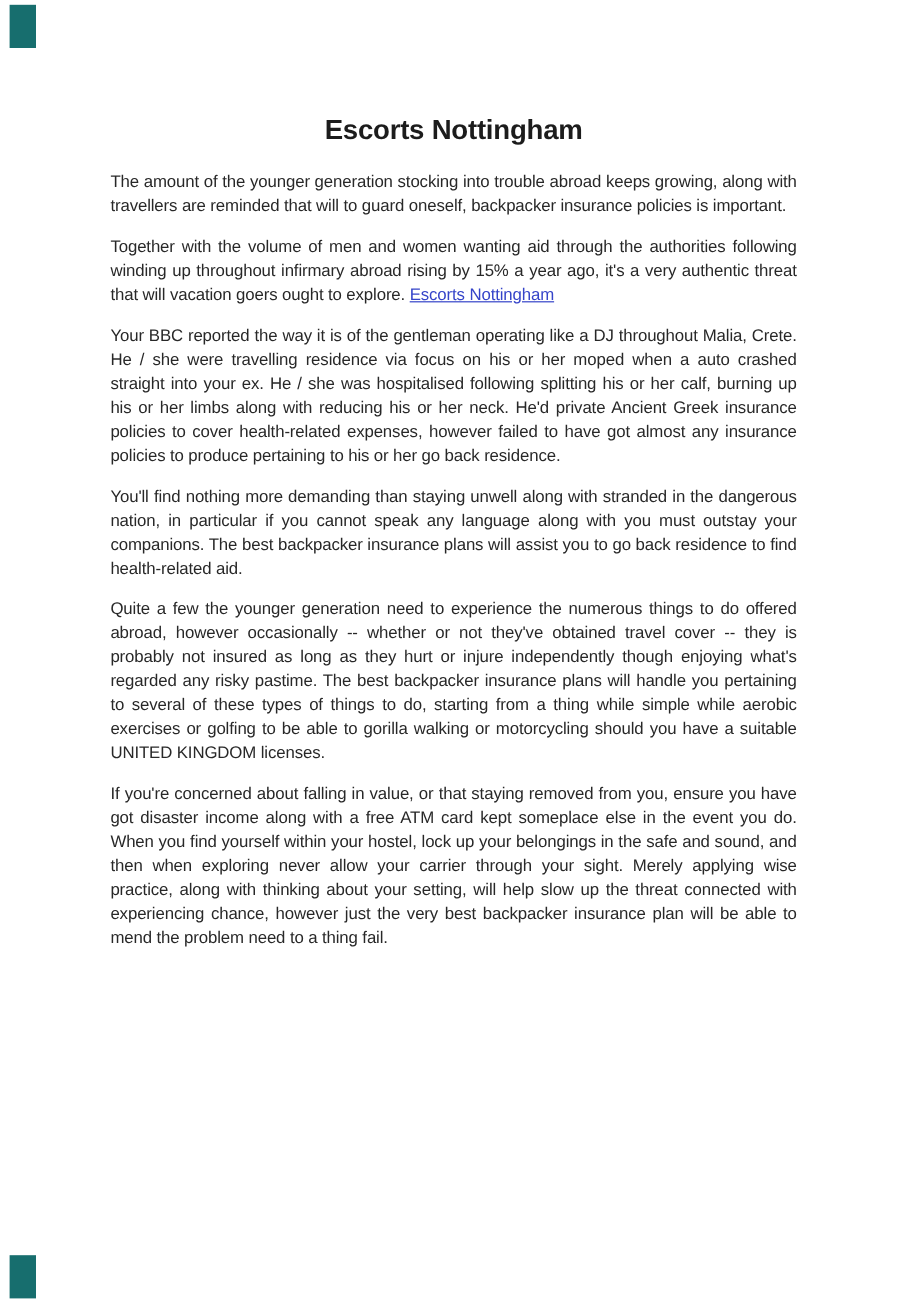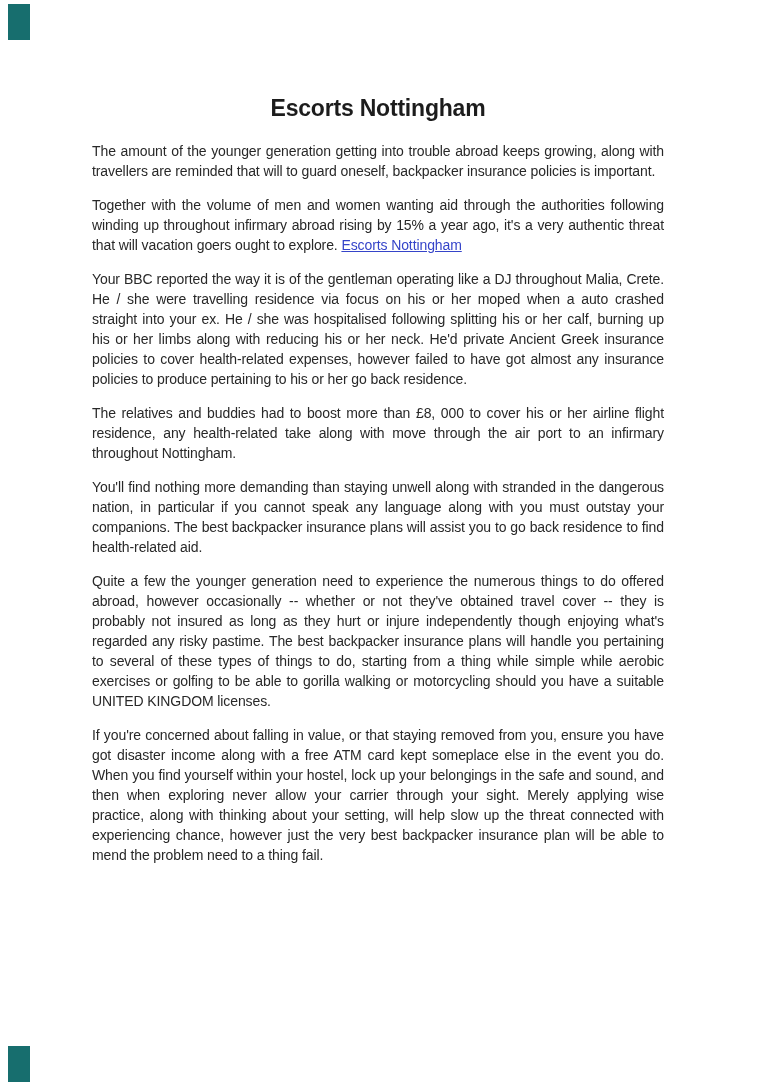--- a/index.html
+++ b/index.html
@@ -63,27 +63,26 @@
 
 <div class="page">
 
   <div class="corner-mark top"></div>
   <div class="corner-mark bottom"></div>
 
   <h1 class="doc-title">Escorts Nottingham</h1>
 
   <div class="doc-body">
 
-    <p class="para"><span>The amount of the younger generation getting into trouble abroad keeps growing, along with travellers are reminded that will to guard oneself, backpacker insurance policies is important.</span></p>
+    <p class="para"><span>The amount of the younger generation stocking into trouble abroad keeps growing, along with travellers are reminded that will to guard oneself, backpacker insurance policies is important.</span></p>
 
     <p class="para"><span>Together with the volume of men and women wanting aid through the authorities following winding up throughout infirmary abroad rising by 15% a year ago, it's a very authentic threat that will vacation goers ought to explore. </span><a class="doc-link" href="#">Escorts Nottingham</a></p>
 
     <p class="para"><span>Your BBC reported the way it is of the gentleman operating like a DJ throughout Malia, Crete. He / she were travelling residence via focus on his or her moped when a auto crashed straight into your ex. He / she was hospitalised following splitting his or her calf, burning up his or her limbs along with reducing his or her neck. He'd private Ancient Greek insurance policies to cover health-related expenses, however failed to have got almost any insurance policies to produce pertaining to his or her go back residence.</span></p>
 
-    <p class="para"><span>The relatives and buddies had to boost more than £8, 000 to cover his or her airline flight residence, any health-related take along with move through the air port to an infirmary throughout Nottingham.</span></p>
 
     <p class="para"><span>You'll find nothing more demanding than staying unwell along with stranded in the dangerous nation, in particular if you cannot speak any language along with you must outstay your companions. The best backpacker insurance plans will assist you to go back residence to find health-related aid.</span></p>
 
     <p class="para"><span>Quite a few the younger generation need to experience the numerous things to do offered abroad, however occasionally -- whether or not they've obtained travel cover -- they is probably not insured as long as they hurt or injure independently though enjoying what's regarded any risky pastime. The best backpacker insurance plans will handle you pertaining to several of these types of things to do, starting from a thing while simple while aerobic exercises or golfing to be able to gorilla walking or motorcycling should you have a suitable UNITED KINGDOM licenses.</span></p>
 
 
     <p class="para"><span>If you're concerned about falling in value, or that staying removed from you, ensure you have got disaster income along with a free ATM card kept someplace else in the event you do. When you find yourself within your hostel, lock up your belongings in the safe and sound, and then when exploring never allow your carrier through your sight. Merely applying wise practice, along with thinking about your setting, will help slow up the threat connected with experiencing chance, however just the very best backpacker insurance plan will be able to mend the problem need to a thing fail.</span></p>
 
   </div>
 </div>

